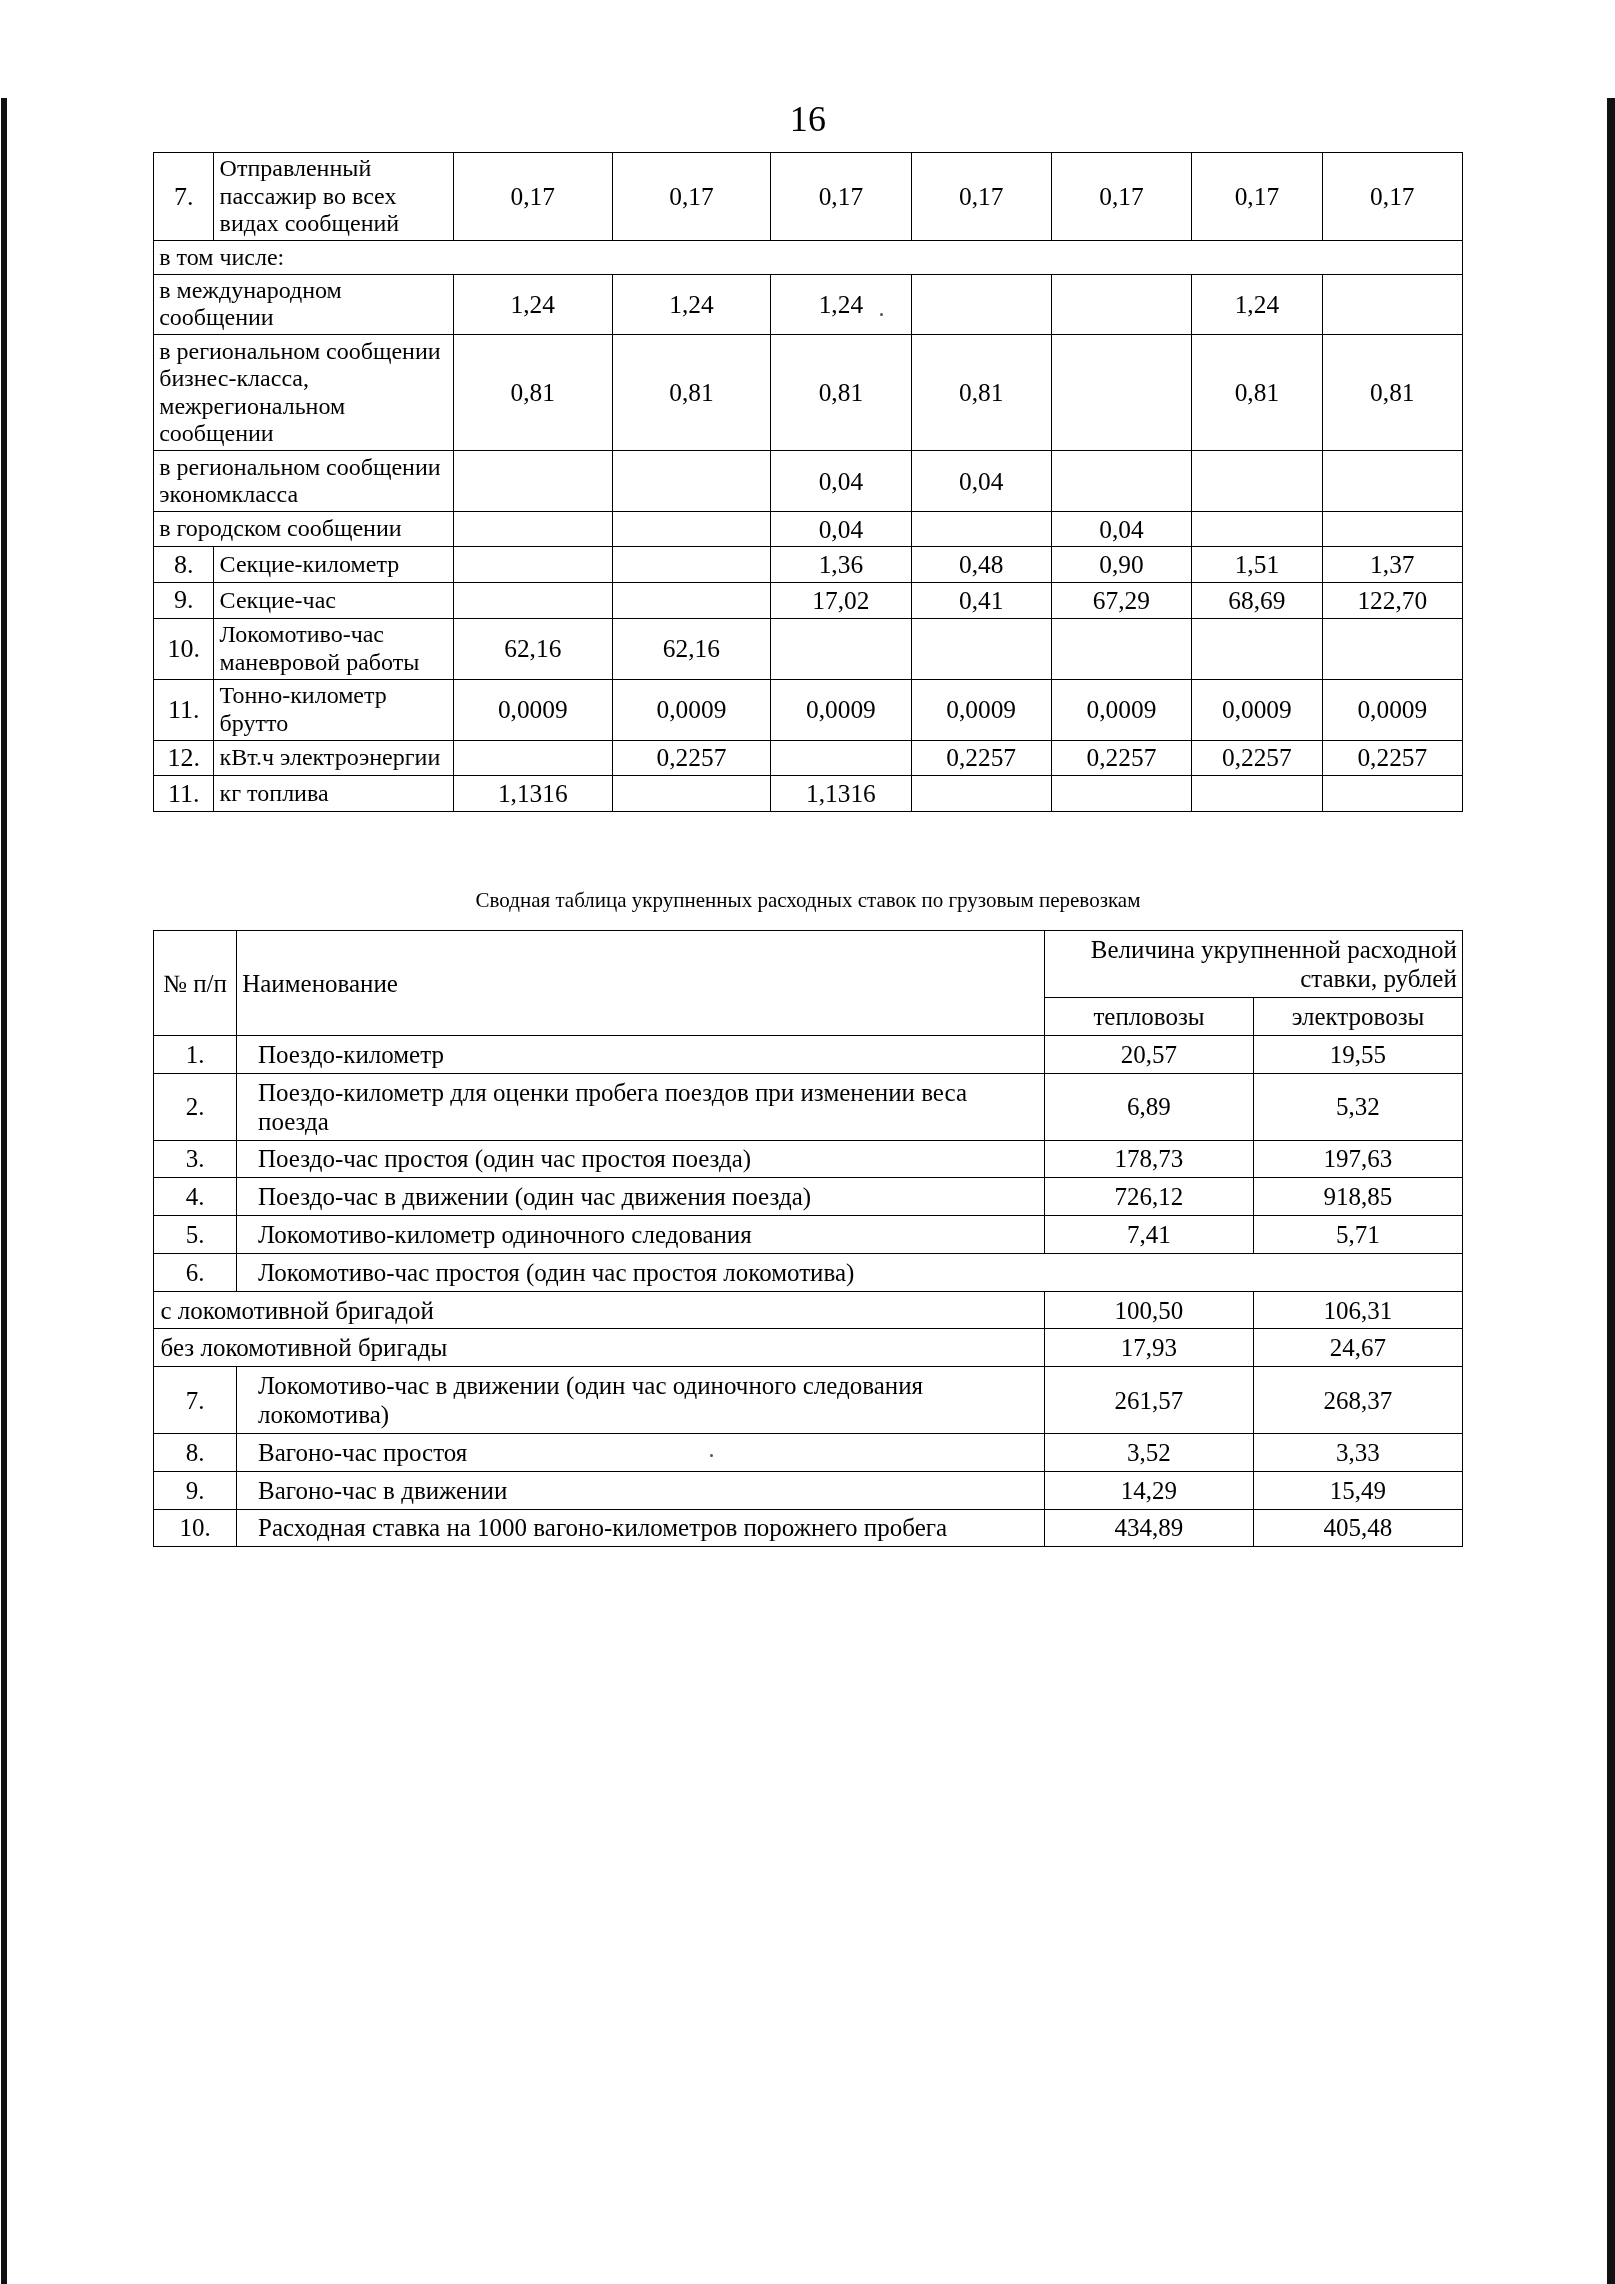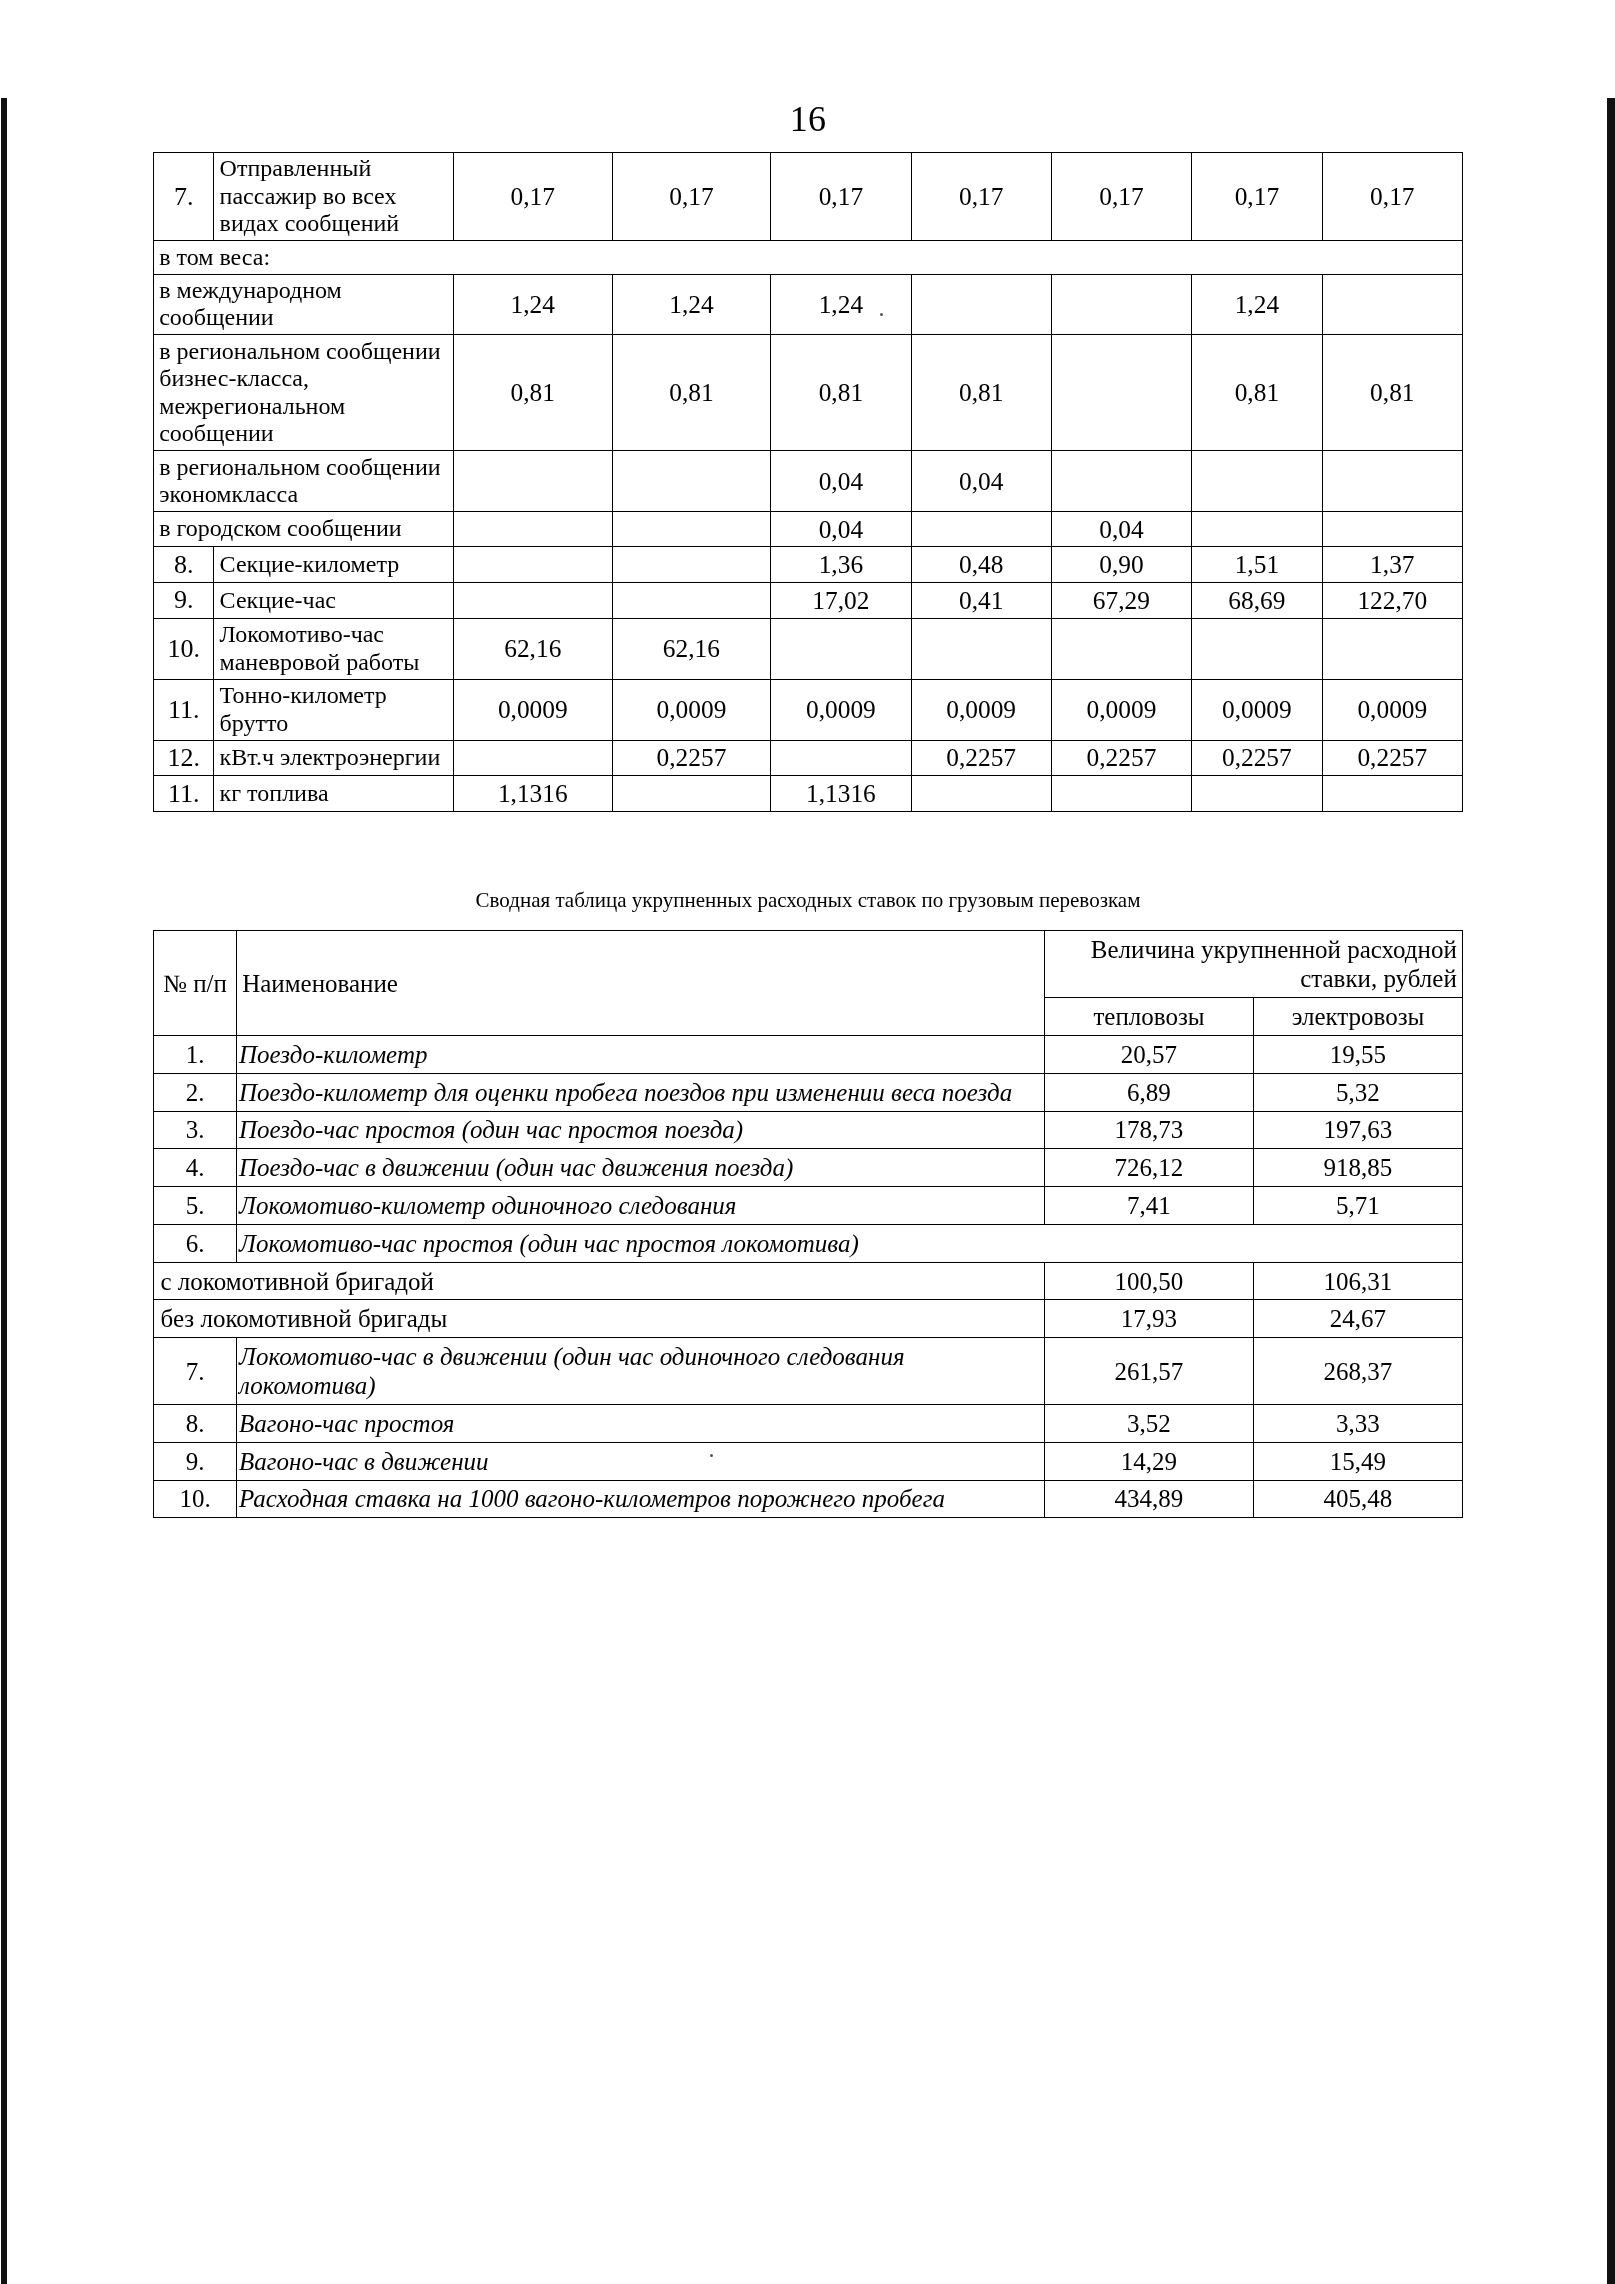--- a/index.html
+++ b/index.html
@@ -95,22 +95,21 @@
     vertical-align: middle;
     font-weight: normal;
     line-height: 1.16;
   }
   .t2 .c-num {
     width: 83px;
     text-align: center;
   }
   .t2 .c-name {
     text-align: left;
-    padding-left: 2px;
-    font-style: italic;
+    padding-left: 21px;
   }
   .t2 .c-val {
     width: 209px;
     text-align: center;
   }
   .t2 .hdr-center {
     text-align: right;
   }
   .t2 .full-left {
     text-align: left;
@@ -158,21 +157,21 @@
           <td class="val">0,17</td>
           <td class="val">0,17</td>
           <td class="val">0,17</td>
           <td class="val">0,17</td>
           <td class="val">0,17</td>
           <td class="val">0,17</td>
           <td class="val">0,17</td>
         </tr>
 
         <tr>
-          <td class="incl" colspan="9">в том веса:</td>
+          <td class="incl" colspan="9">в том числе:</td>
         </tr>
 
         <tr>
           <td class="name" colspan="2">в международном сообщении</td>
           <td class="val">1,24</td>
           <td class="val">1,24</td>
           <td class="val">1,24</td>
           <td class="val"></td>
           <td class="val"></td>
           <td class="val">1,24</td>

